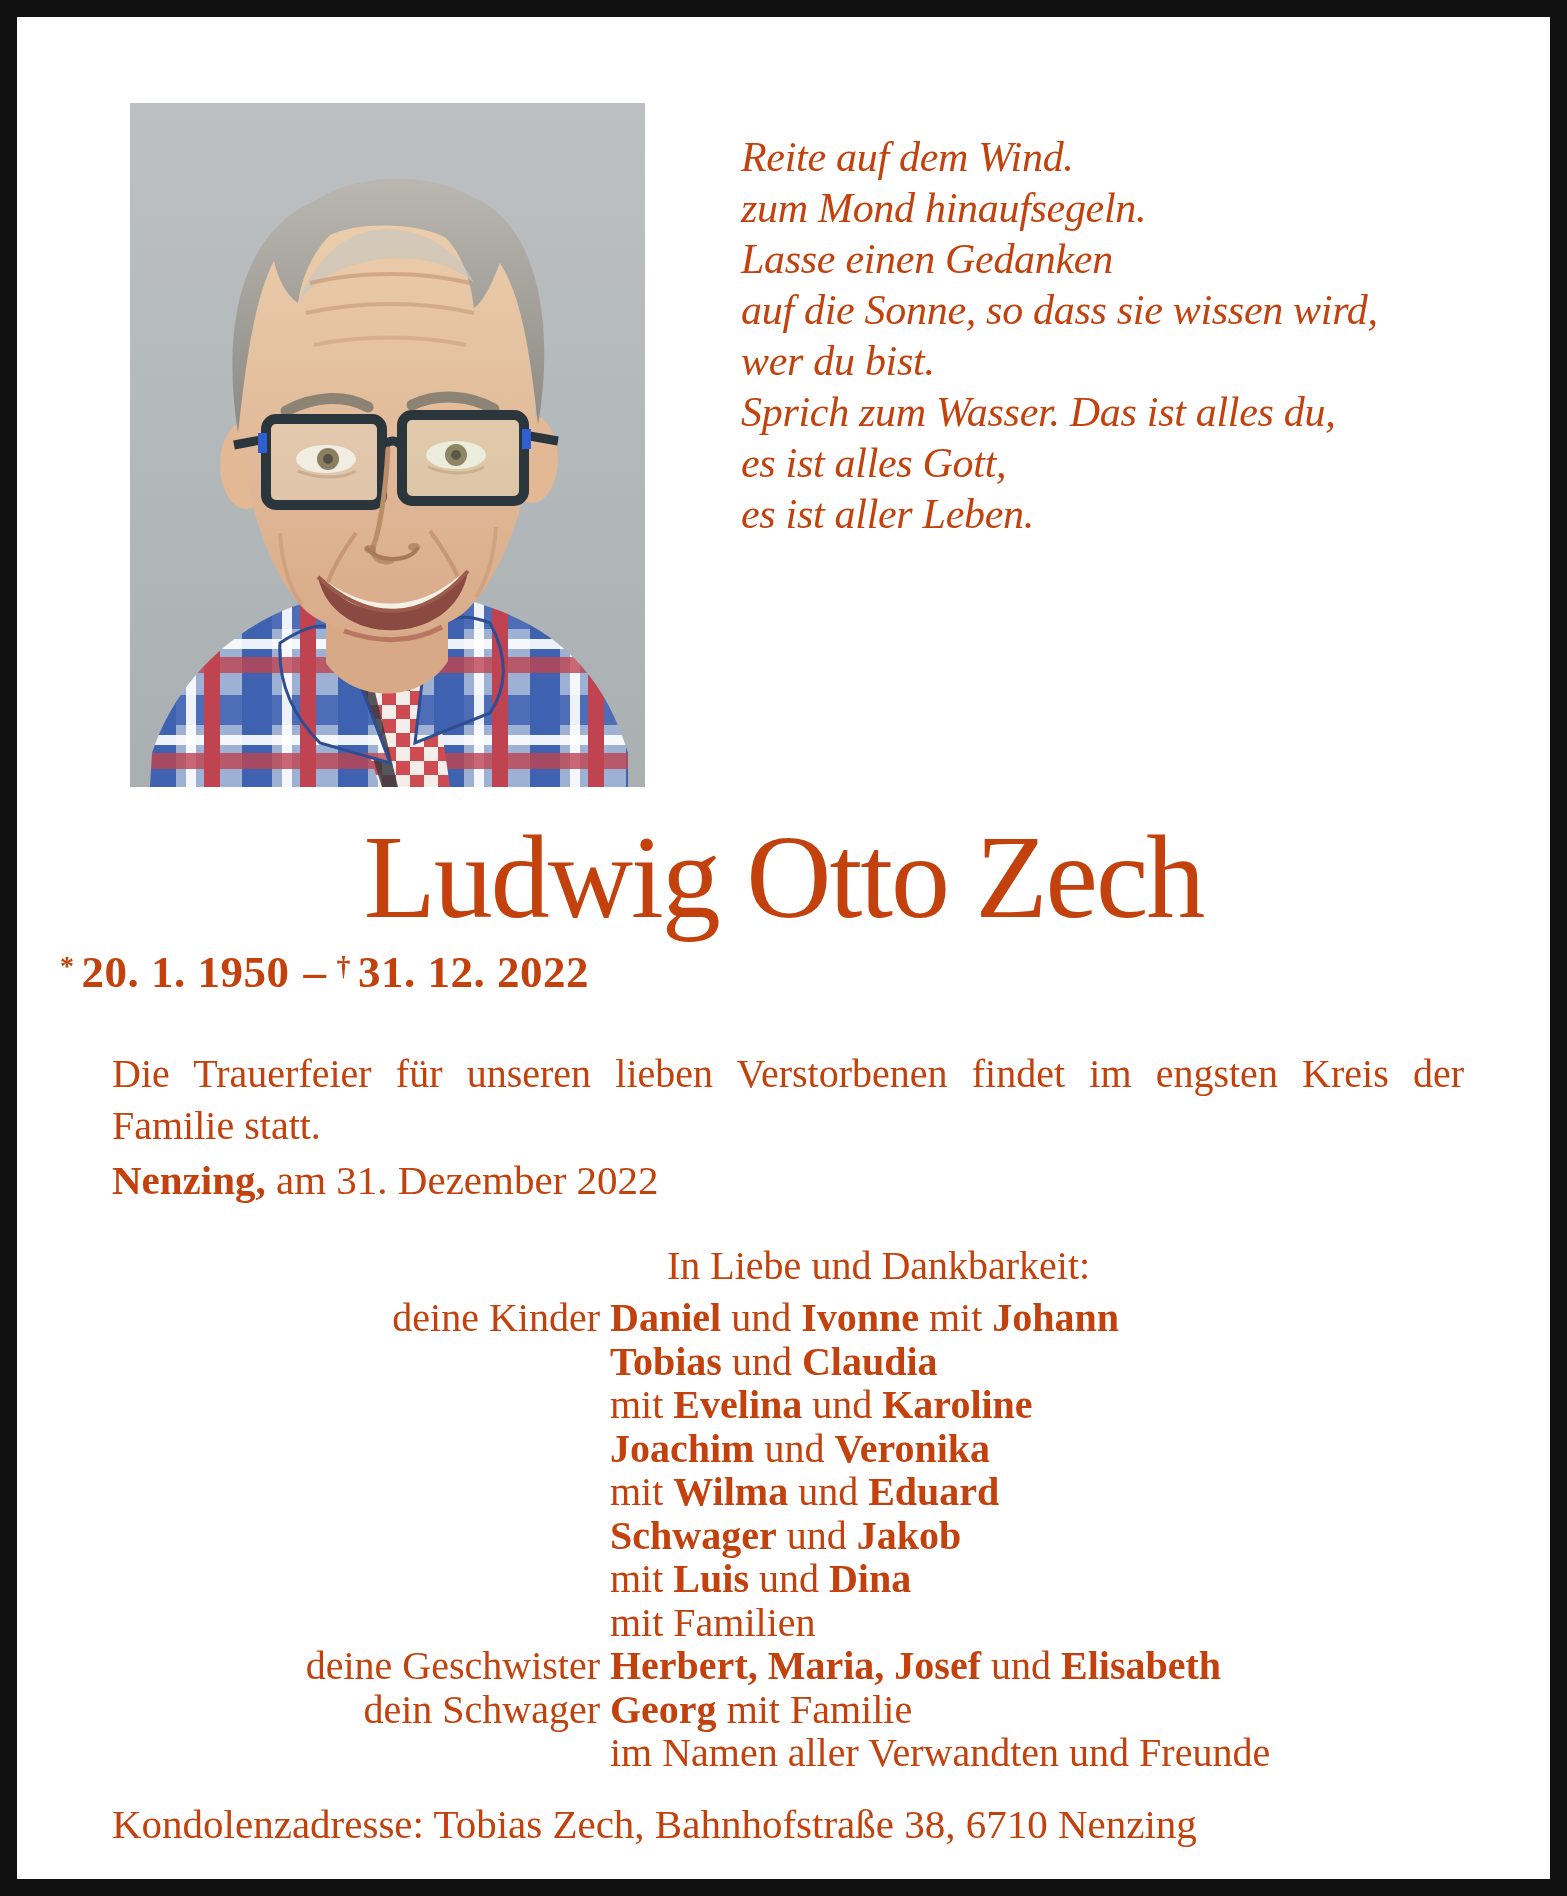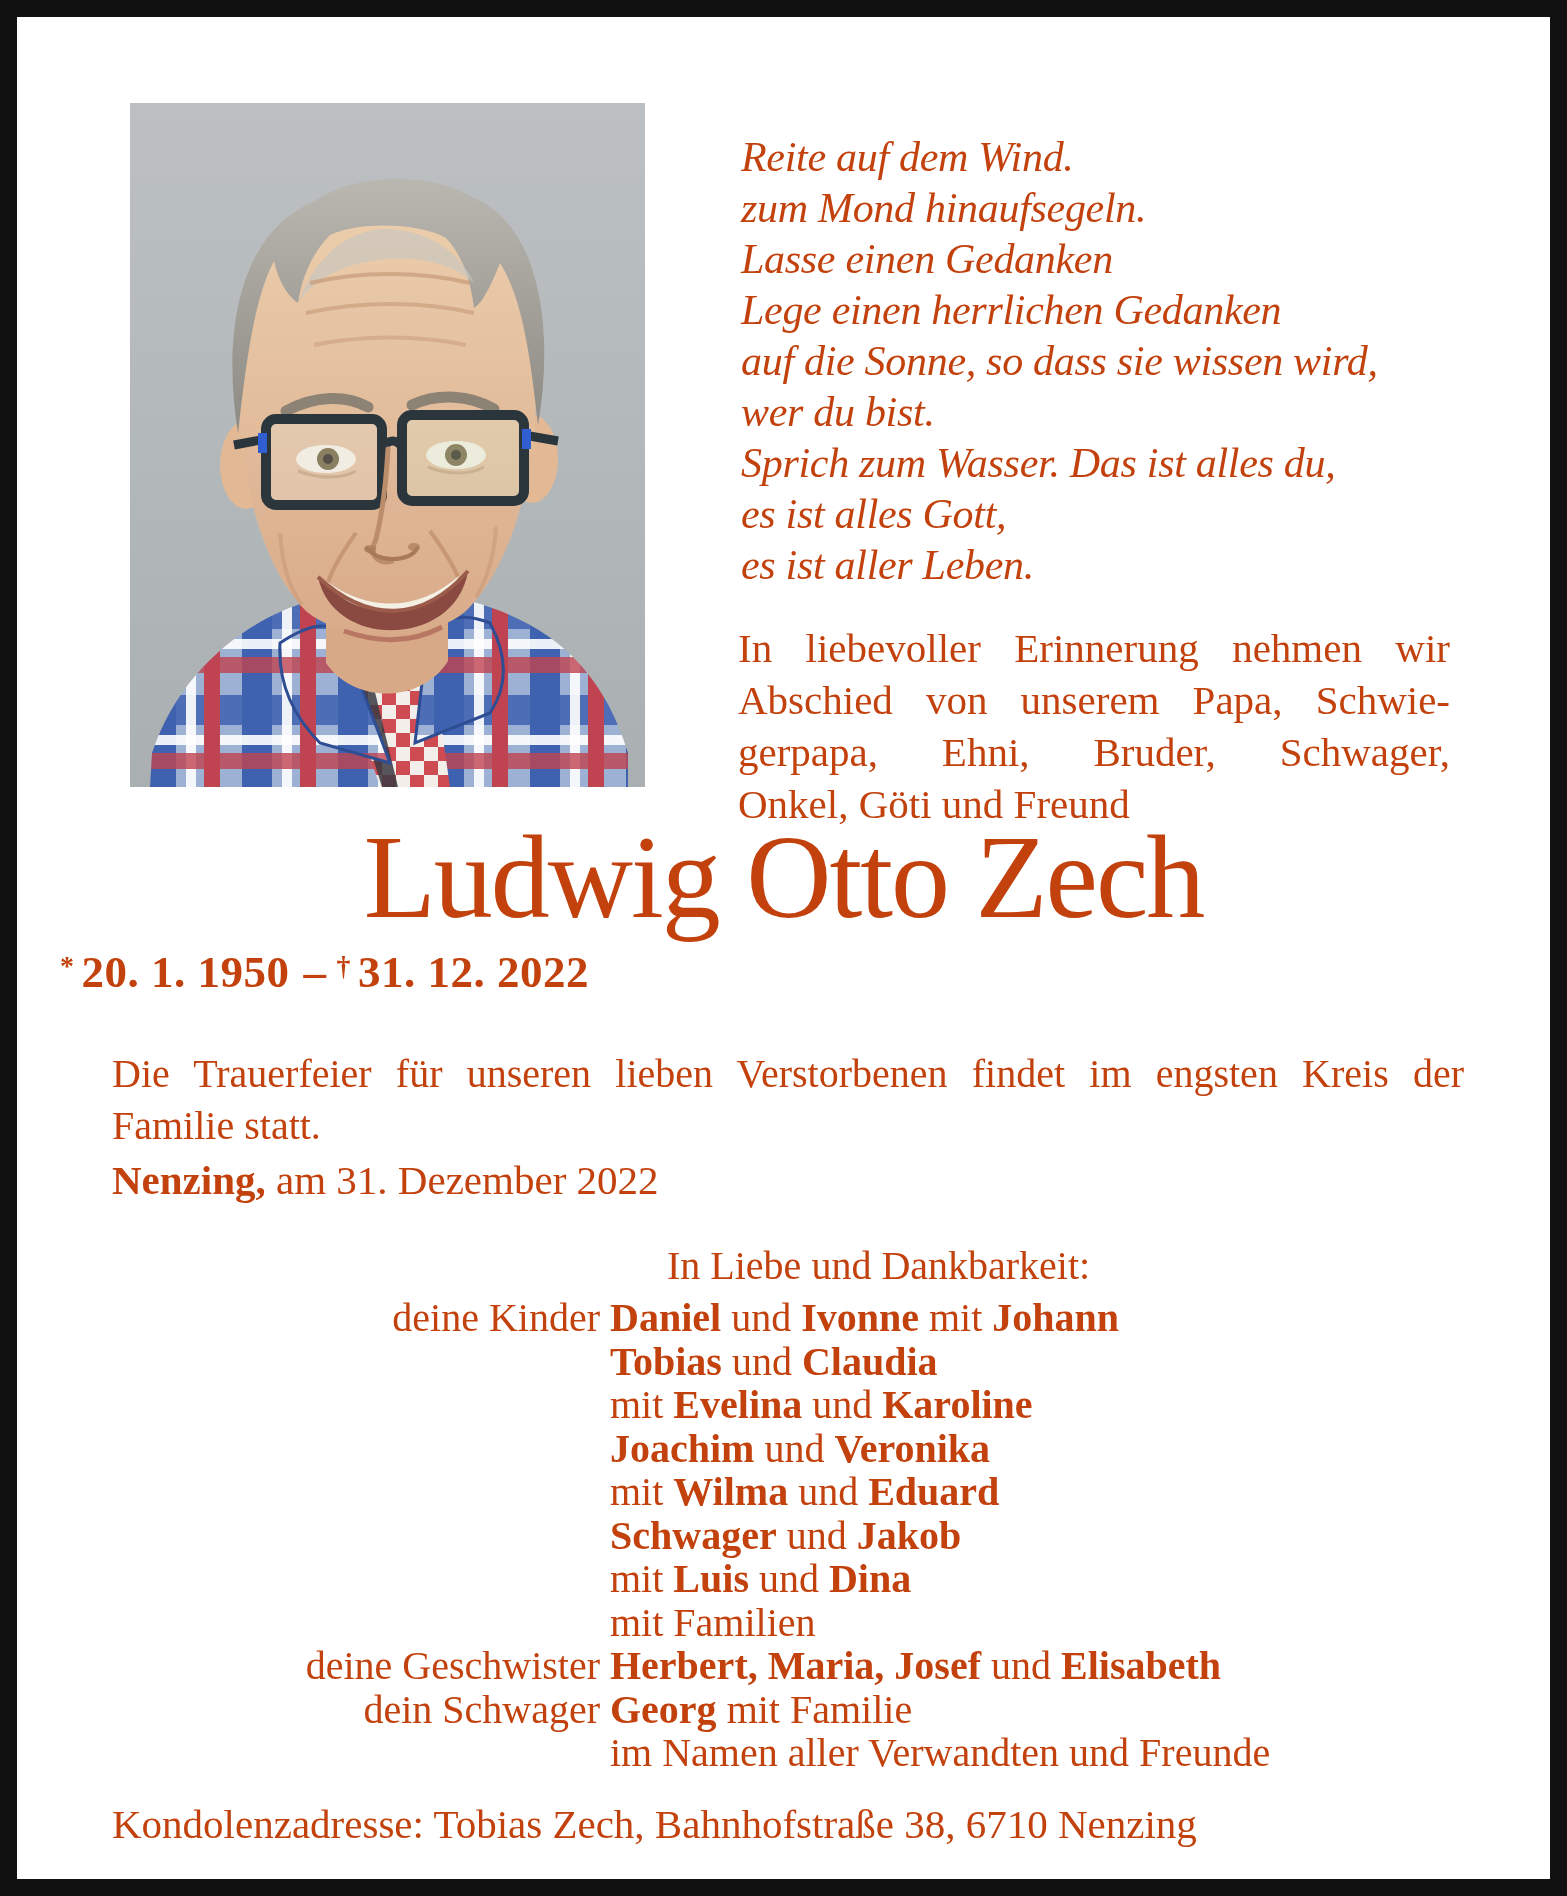--- a/index.html
+++ b/index.html
@@ -193,34 +193,27 @@
 
       <path d="M150,430 C152,462 160,486 172,502" stroke="#c89a77" stroke-width="4" fill="none" opacity="0.6"></path>
       <path d="M366,424 C364,456 356,478 346,494" stroke="#c89a77" stroke-width="4" fill="none" opacity="0.6"></path>
     </svg>
   </div>
 
   <div class="poem">
       <div><span>Reite auf dem Wind.</span></div>
       <div><span>zum Mond hinaufsegeln.</span></div>
       <div><span>Lasse einen Gedanken</span></div>
-      <div><span>Lege einen herrlichen Gedanken</span></div>
       <div><span>auf die Sonne, so dass sie wissen wird,</span></div>
       <div><span>wer du bist.</span></div>
       <div><span>Sprich zum Wasser. Das ist alles du,</span></div>
       <div><span>es ist alles Gott,</span></div>
       <div><span>es ist aller Leben.</span></div>
     </div>
 
-  <div class="intro">
-      <div class="just"><span>In liebevoller Erinnerung nehmen wir</span></div>
-      <div class="just"><span>Abschied von unserem Papa, Schwie-</span></div>
-      <div class="just"><span>gerpapa, Ehni, Bruder, Schwager,</span></div>
-      <div><span>Onkel, Göti und Freund</span></div>
-    </div>
 
   <div class="name">Ludwig Otto Zech</div>
 
   <div class="dates">
     <span class="sup">*</span><span>20. 1. 1950</span><span class="sep">–</span><span class="sup">†</span><span>31. 12. 2022</span>
   </div>
 
   <div class="funeral">
       <div class="just"><span>Die Trauerfeier für unseren lieben Verstorbenen findet im engsten Kreis der</span></div>
       <div><span>Familie statt.</span></div>

